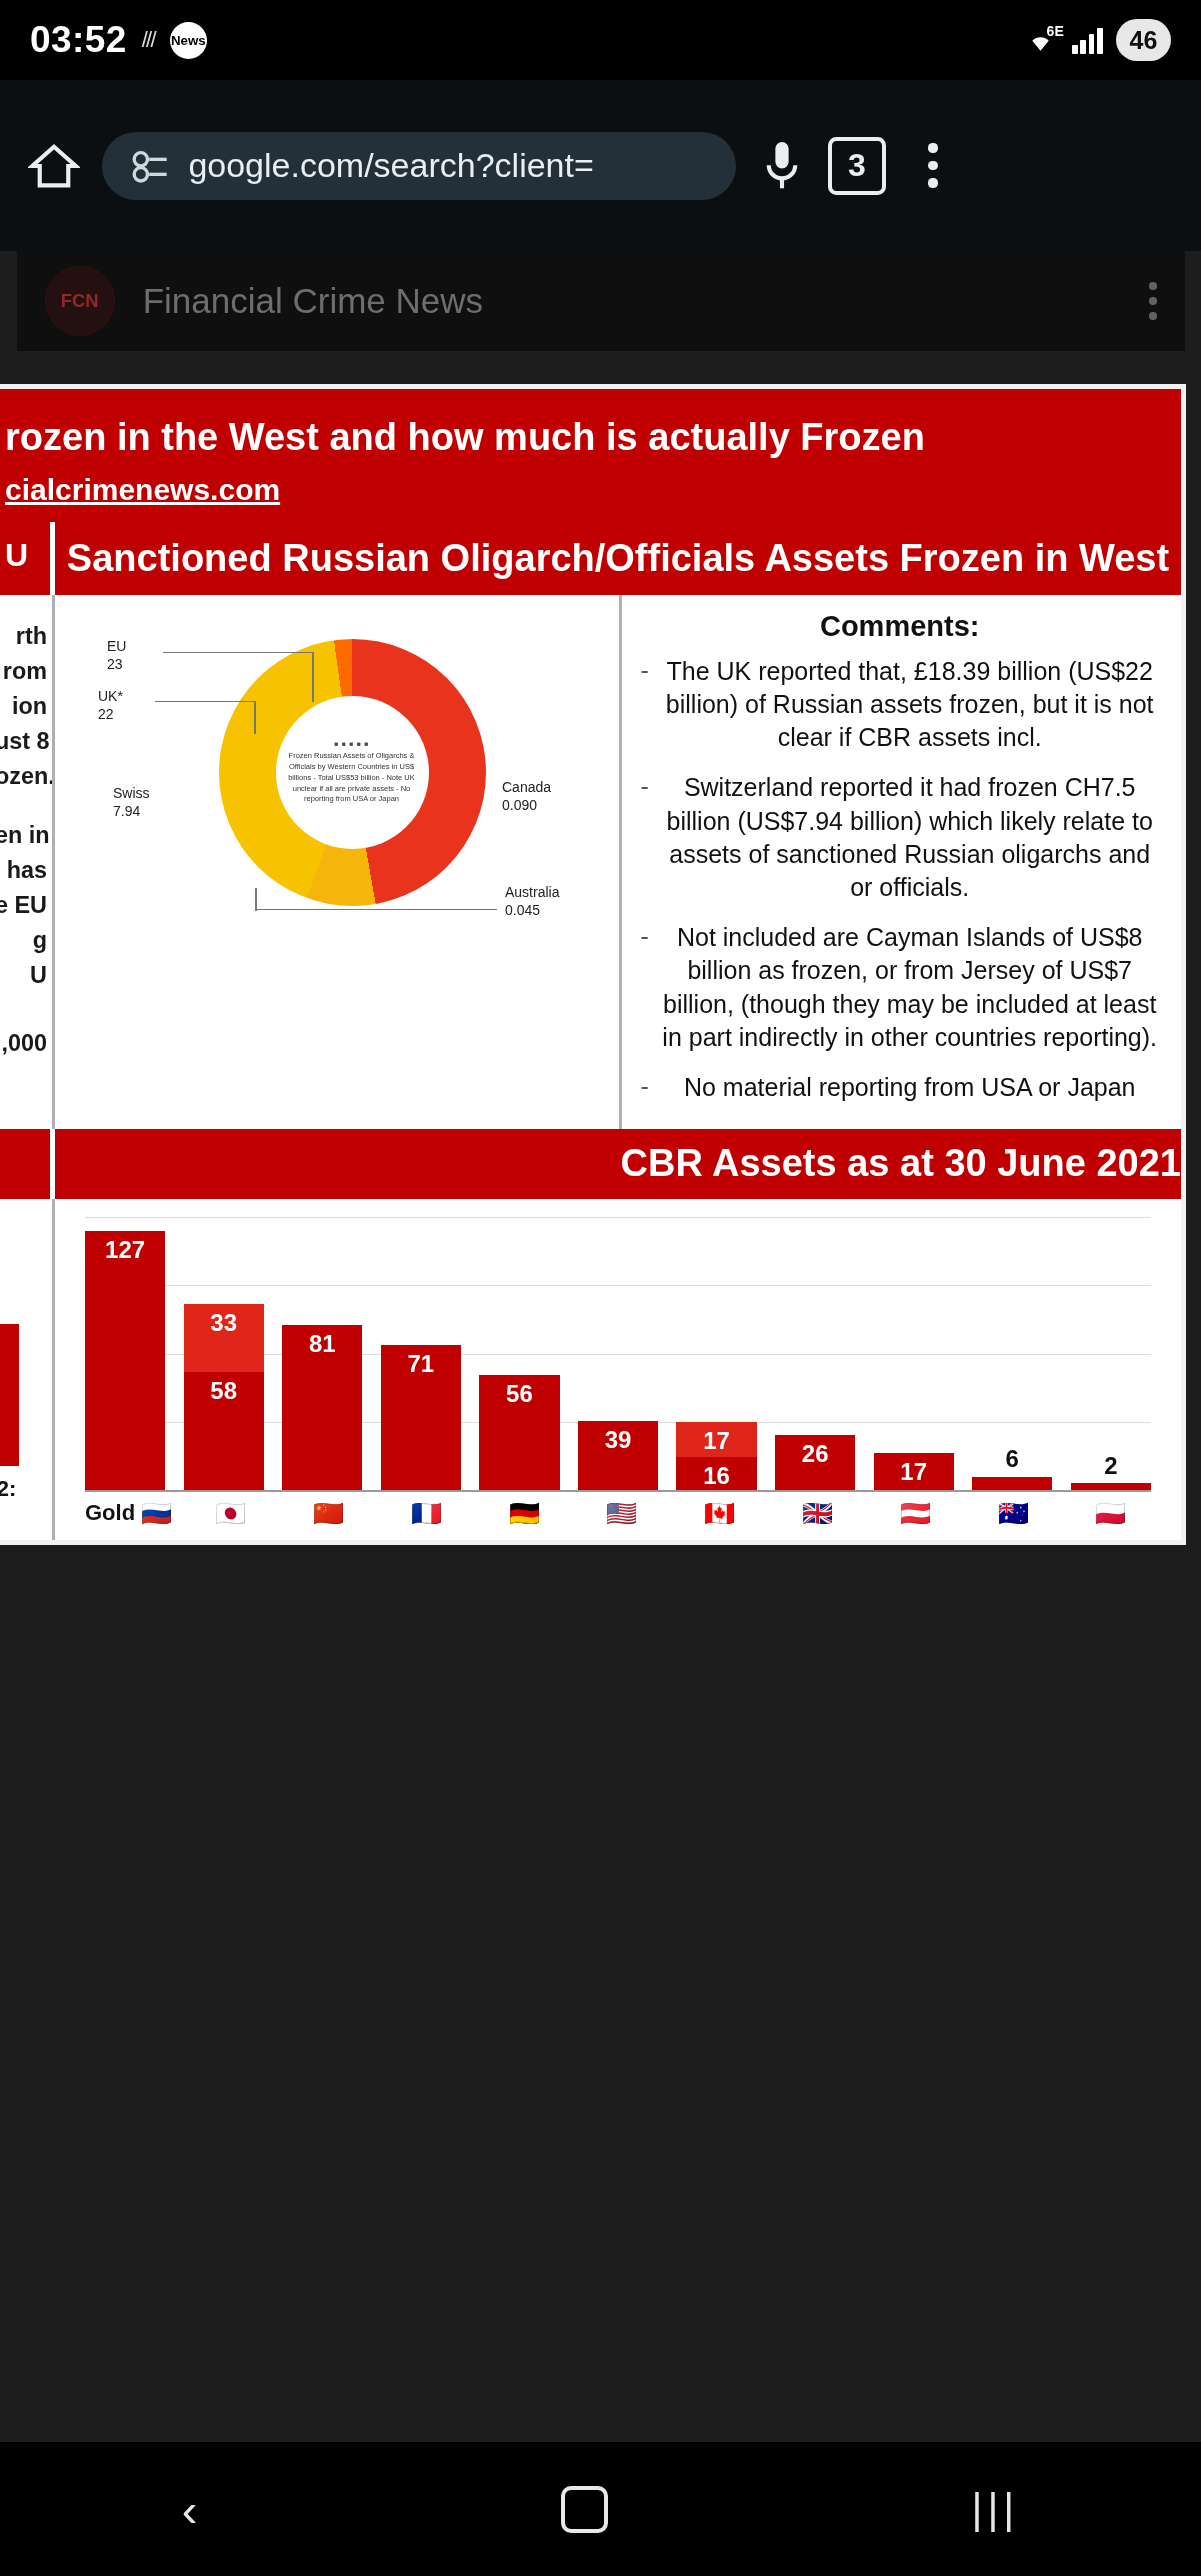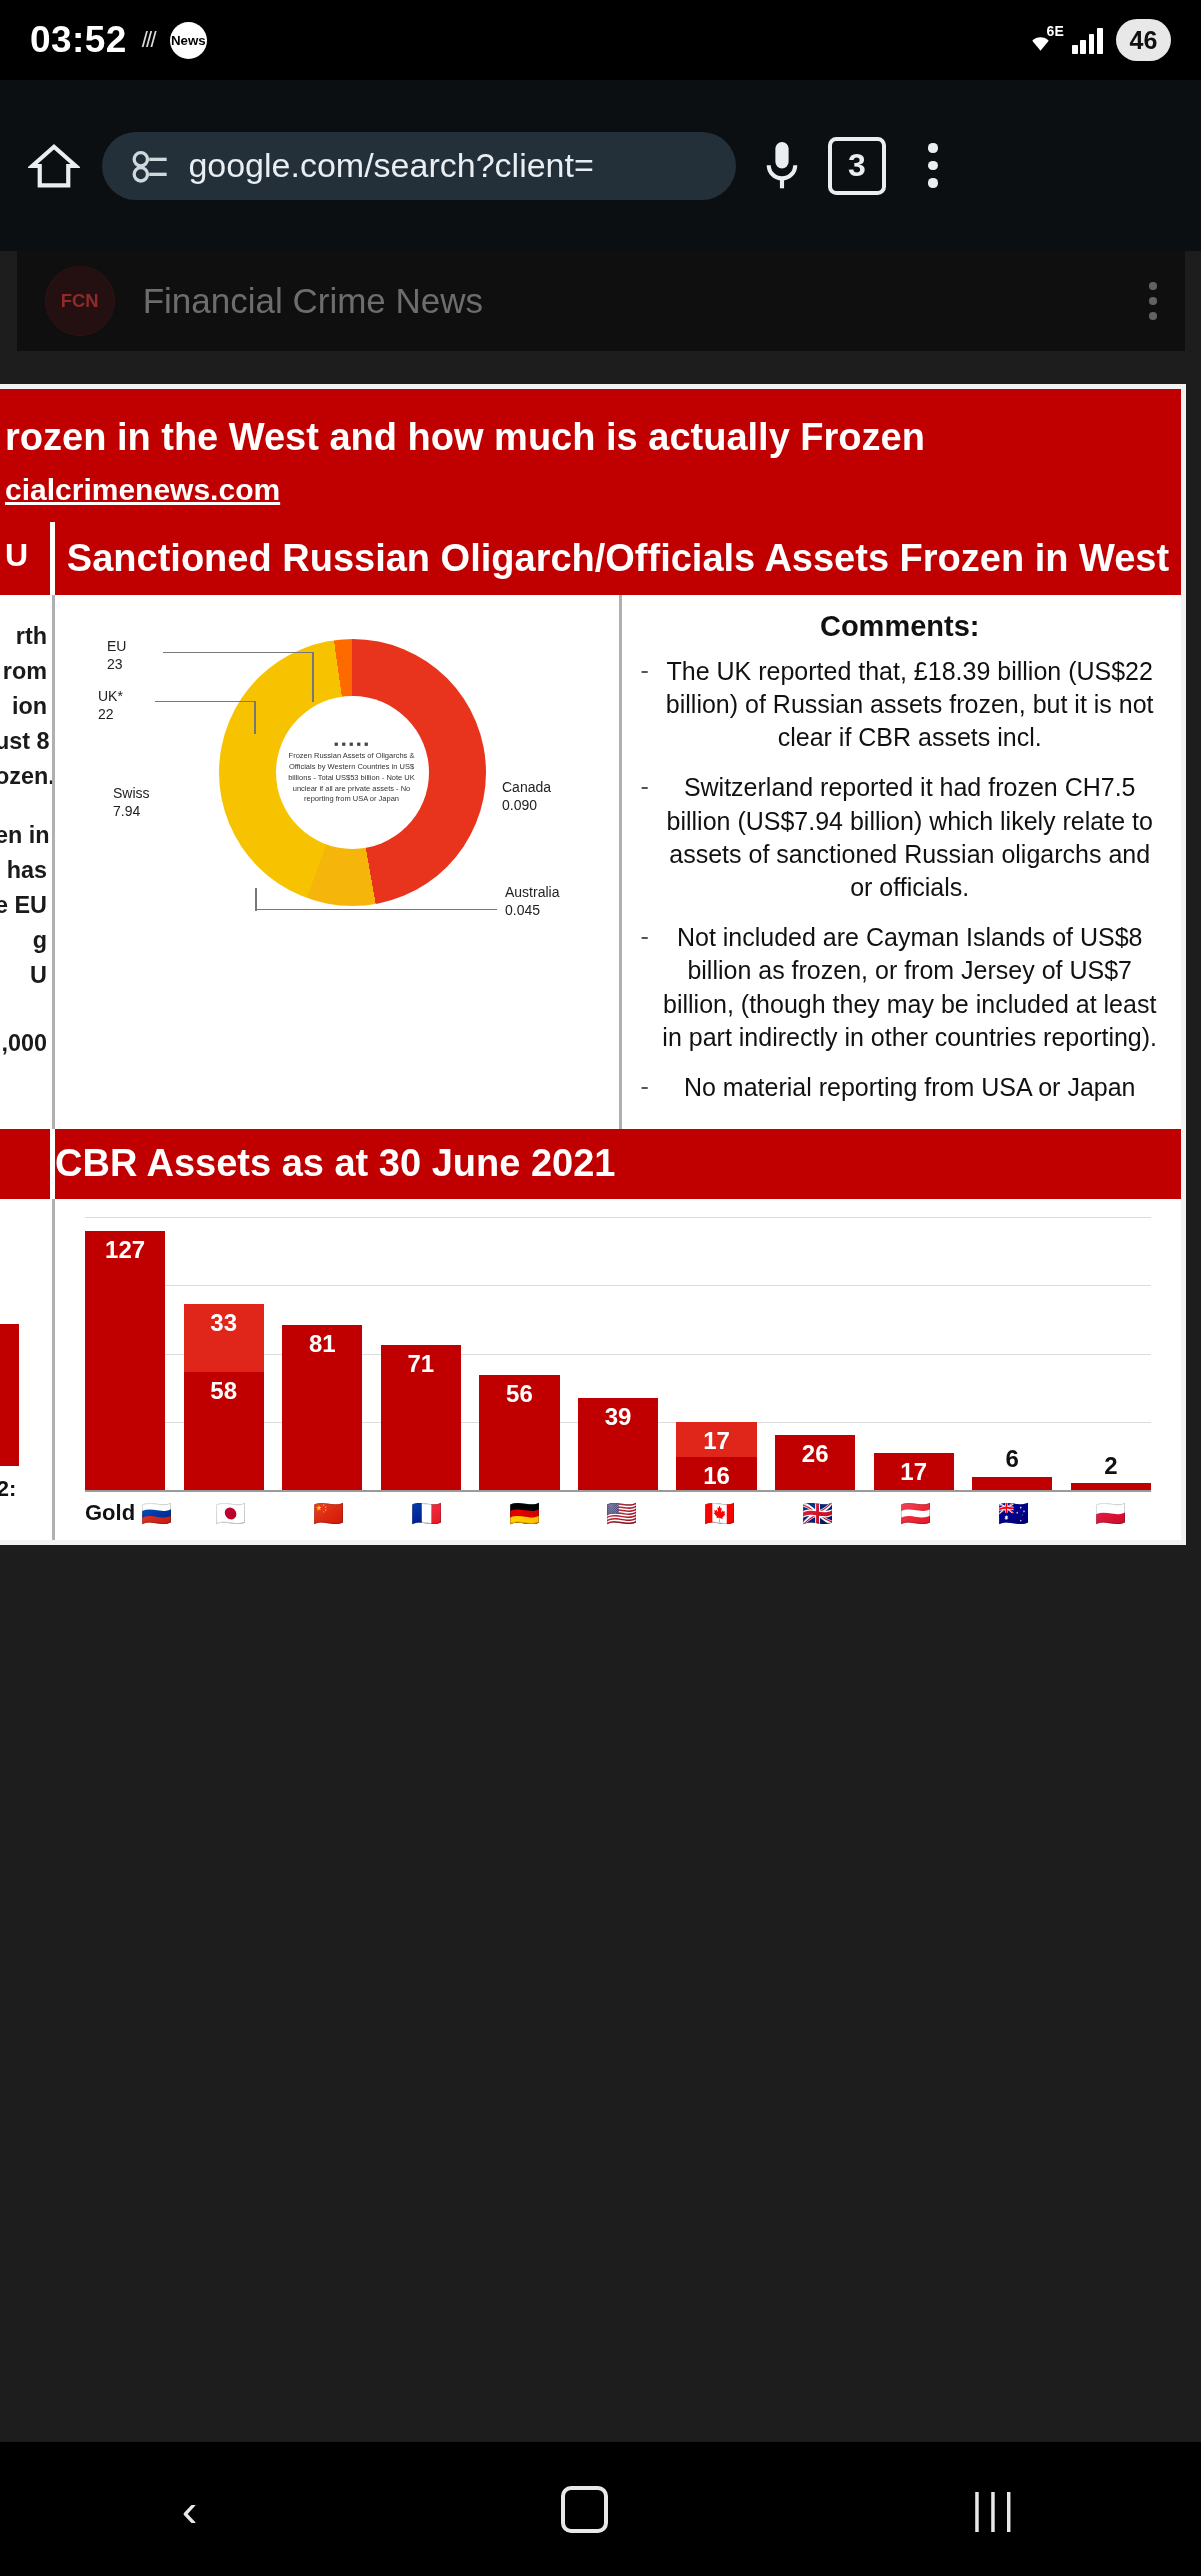--- a/index.html
+++ b/index.html
@@ -177,21 +177,21 @@
   }
   .donut-legend { font-size: 6.7px; color: #444; margin-bottom: 2.5px; letter-spacing: 0.8px; }
   .dlabel { position: absolute; font-size: 14px; color: #222; line-height: 1.3; }
   .dlabel b { display: block; font-weight: 400; }
   .leader { position: absolute; background: #777; }
 
   
   .row3 { display: flex; align-items: stretch; }
   .row3 .stub { width: 65px; background: #c00000; border-right: 5px solid #fff; }
   .band3 {
-    flex: 1; background: #c00000; color: #fff; text-align: left;
+    flex: 1; background: #c00000; color: #fff; text-align: right;
     font-size: 38px; font-weight: 700; padding: 13.3px 0;
   }
   .row4 { display: flex; align-items: stretch; background: #fff; }
   .row4 .stub {
     width: 65px; border-right: 3.3px solid #b0b0b0; position: relative;
     font-size: 22px; font-weight: 700; color: #111;
   }
   .row4 .stub .tiny-bar {
     position: absolute; left: 6.7px; top: 125px; width: 22px; height: 142px;
     background: #c00000;
@@ -574,21 +574,21 @@
               </div>
             </div>
 
             <div class="barcol">
               <div class="seg-dark" style="height:115px">
                 <span>56</span>
               </div>
             </div>
 
             <div class="barcol">
-              <div class="seg-dark" style="height:92px">
+              <div class="seg-dark" style="height:69px">
                 <span>39</span>
               </div>
             </div>
 
             <div class="barcol">
               <div class="seg-light" style="height:35px">
                 <span>17</span>
               </div>
               <div class="seg-dark" style="height:33px">
                 <span>16</span>

